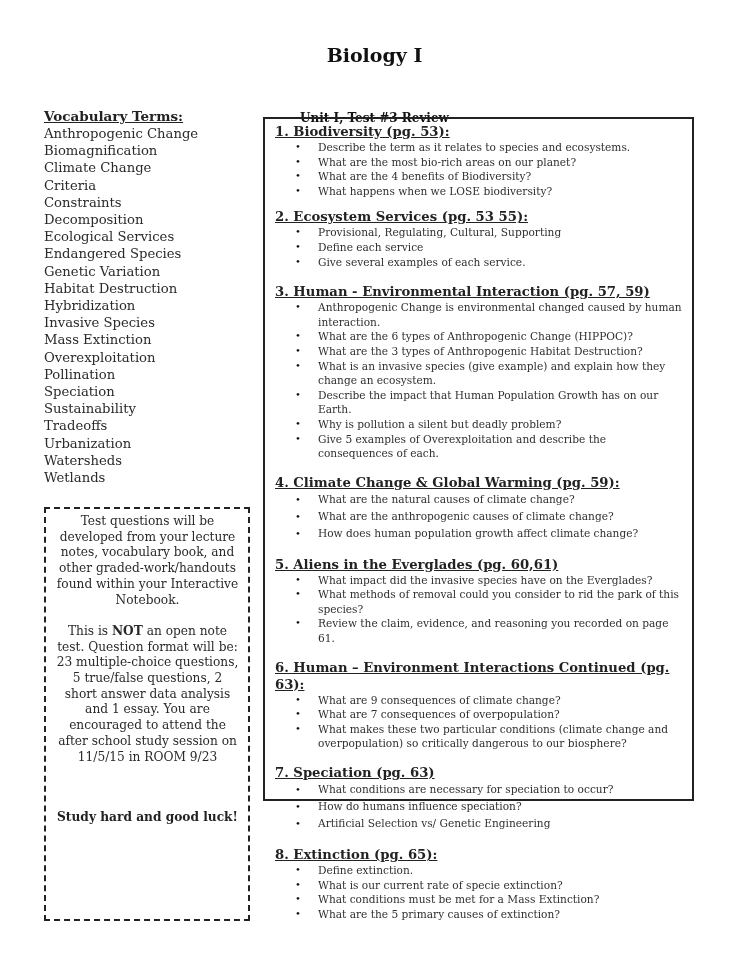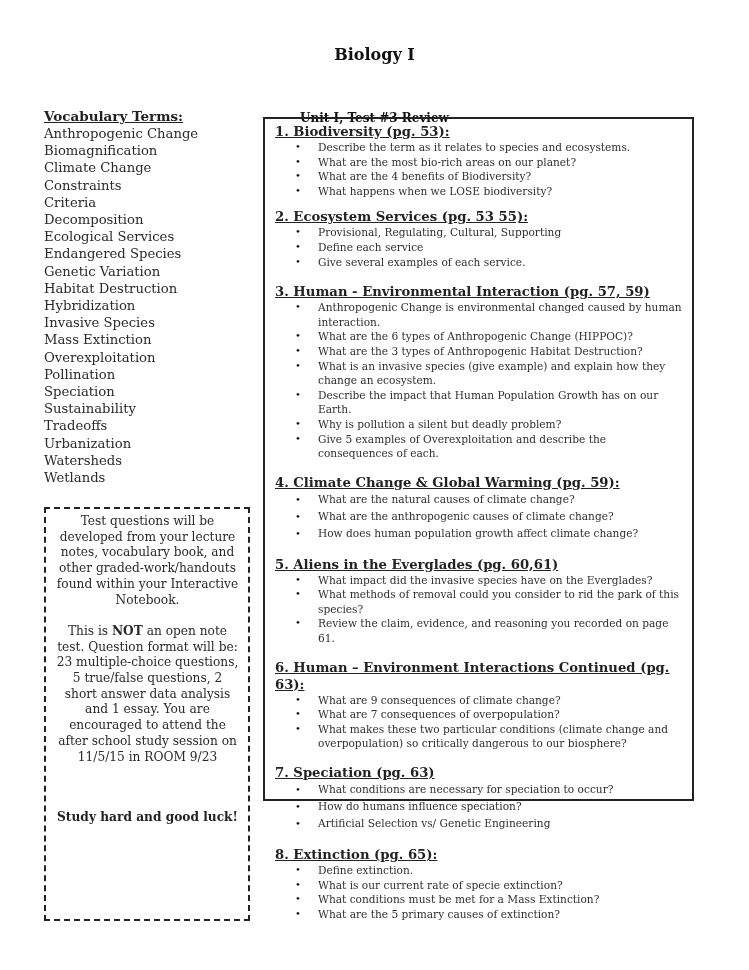--- a/index.html
+++ b/index.html
@@ -4,21 +4,21 @@
 <style>
   html, body { margin: 0; padding: 0; }
   body {
     width: 749px; height: 970px; background: #ffffff; position: relative; overflow: hidden;
     font-family: "DejaVu Serif", "Liberation Serif", serif; color: #222;
   }
   .title {
     position: absolute; left: 0; width: 749px; top: 44px; text-align: center;
     font-family: "DejaVu Serif", serif; font-weight: bold; color: #111;
   }
-  .title .t1 { font-size: 16px; line-height: 22px; text-align: center; }
+  .title .t1 { font-size: 19px; line-height: 22px; text-align: center; }
   .title .t2 { font-size: 12px; line-height: 24px; margin-top: 40px; }
 
   .vocab { position: absolute; left: 44px; top: 108px; width: 210px; }
   .vocab .head { font-size: 13.5px; font-weight: bold; text-decoration: underline; line-height: 17px; color:#222; }
   .vocab ul { list-style: none; margin: 0; padding: 0; }
   .vocab li { font-size: 13.2px; line-height: 17.2px; color: #2a2a2a; white-space: nowrap; }
 
   .notebox {
     position: absolute; left: 44px; top: 507px; width: 206px; height: 414px;
     border: 2px dashed #222; box-sizing: border-box; padding: 5px 8px 0 9px;
@@ -59,22 +59,22 @@
   <div class="t1">Biology I</div>
   <div class="t2">Unit I, Test #3 Review</div>
 </div>
 
 <div class="vocab">
   <div class="head">Vocabulary Terms:</div>
   <ul>
     <li>Anthropogenic Change</li>
     <li>Biomagnification</li>
     <li>Climate Change</li>
+    <li>Criteria</li>
     <li>Constraints</li>
-    <li>Criteria</li>
     <li>Decomposition</li>
     <li>Ecological Services</li>
     <li>Endangered Species</li>
     <li>Genetic Variation</li>
     <li>Habitat Destruction</li>
     <li>Hybridization</li>
     <li>Invasive Species</li>
     <li>Mass Extinction</li>
     <li>Overexploitation</li>
     <li>Pollination</li>

